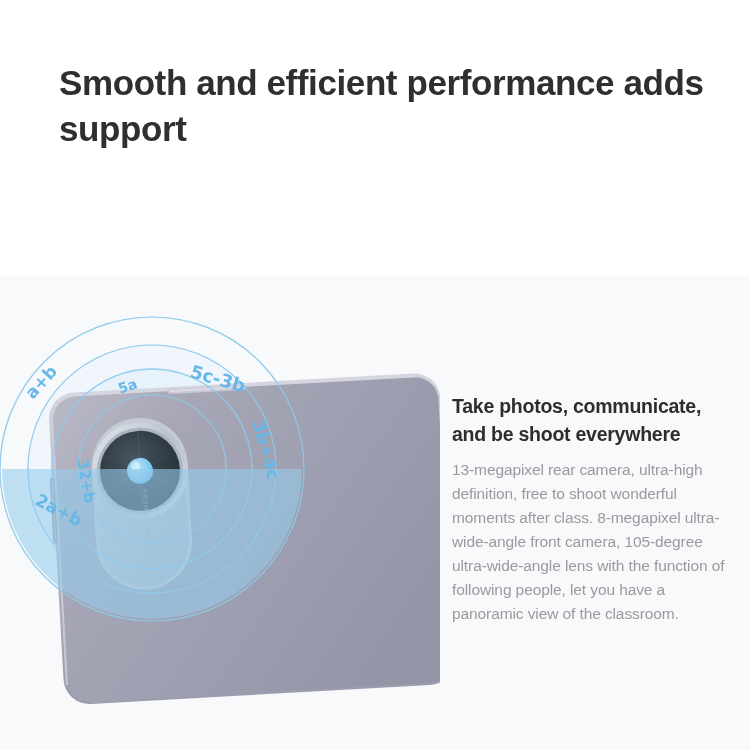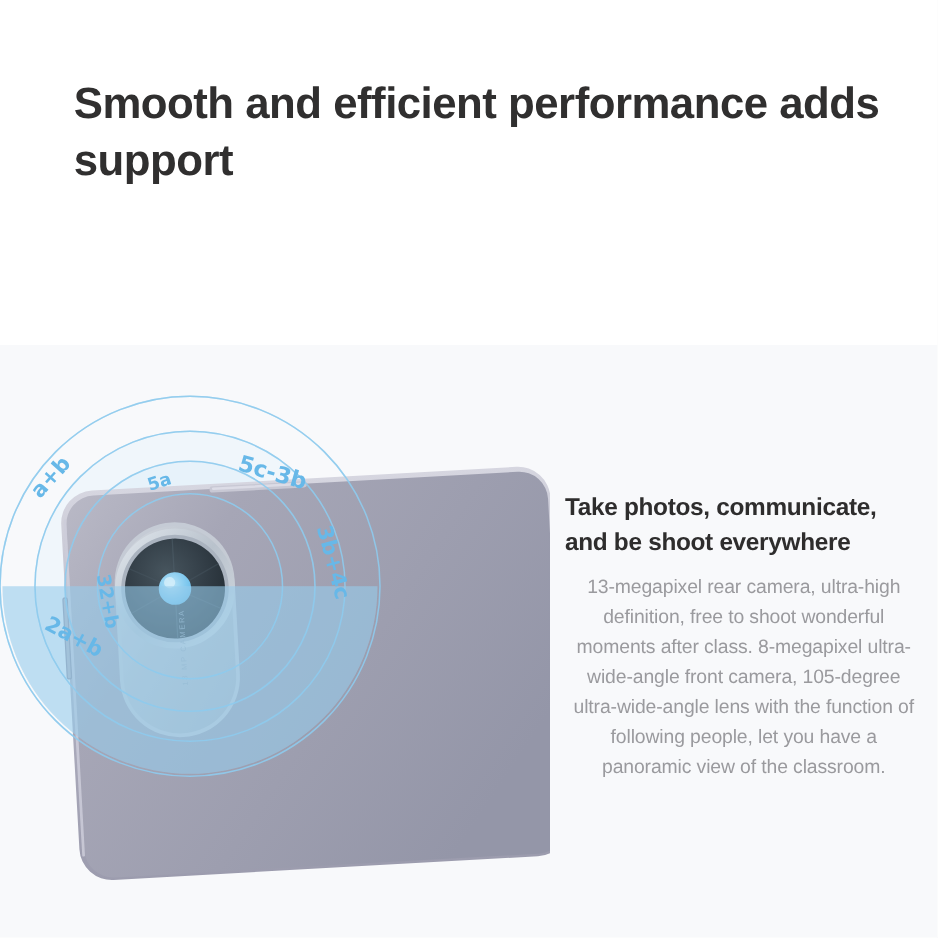--- a/index.html
+++ b/index.html
@@ -97,21 +97,20 @@
     letter-spacing: -0.25px;
     color: #2e2d2d;
     margin-bottom: 10px;
   }
 
   .copy-body {
     font-size: 15.5px;
     line-height: 1.55;
     color: #9a9a9e;
     letter-spacing: -0.1px;
-    text-align: center;
   }
 </style>
 </head>
 <body>
 
 <div class="page">
 
   <div class="hero-band">
     <h1 class="headline">Smooth and efficient performance adds support</h1>
   </div>

